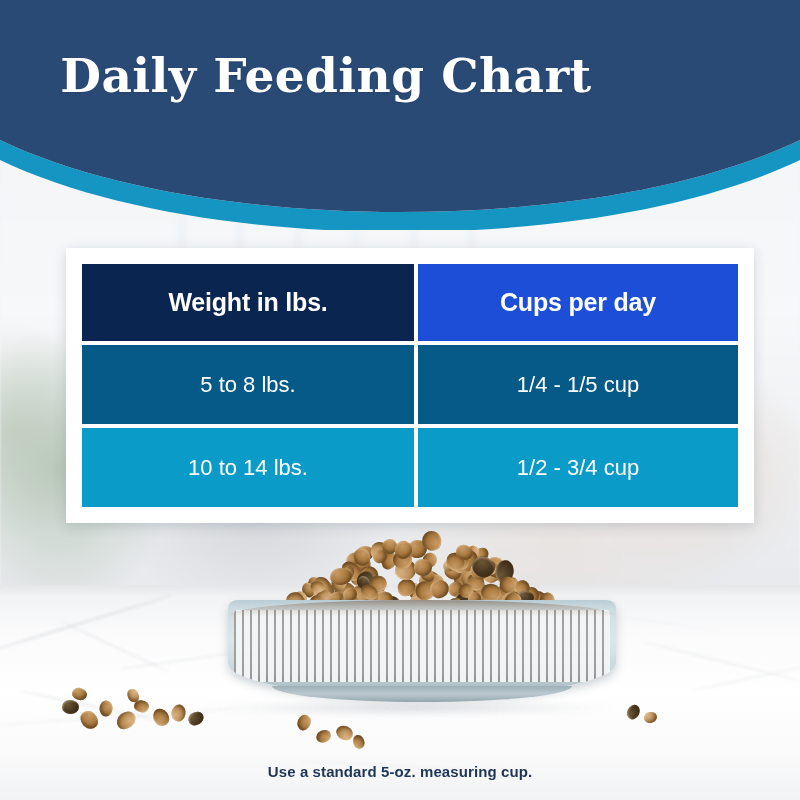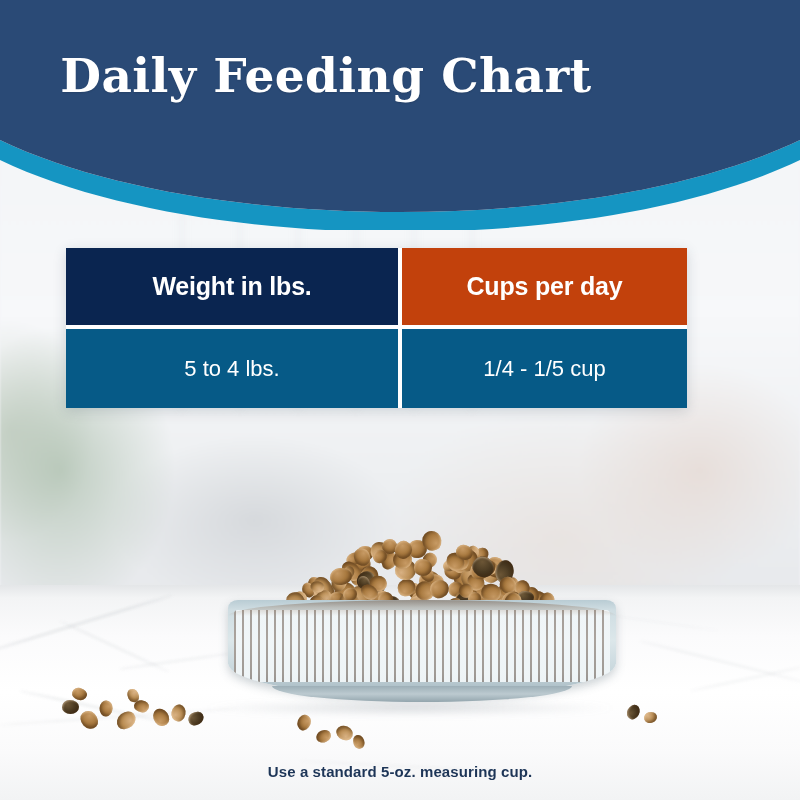--- a/index.html
+++ b/index.html
@@ -197,23 +197,23 @@
     font-size: 47px;
     letter-spacing: 0.4px;
     text-shadow: 0 1px 2px rgba(0,0,0,0.12);
   }
 
   
   .table-card {
     position: absolute;
     left: 66px;
     top: 248px;
-    width: 621px;
+    width: 688px;
     background: #ffffff;
-    padding: 0;
+    padding: 16px;
     box-sizing: border-box;
     box-shadow: 0 3px 12px rgba(40,60,80,0.18);
   }
   .t-row {
     display: flex;
     gap: 4px;
   }
   .t-row + .t-row { margin-top: 4px; }
 
   .t-cell {
@@ -513,25 +513,29 @@
     <path id="accent-curve" d="M0,140 C200,236 600,236 800,140 L800,160 C600,256 200,256 0,160 Z" fill="#1595c2"></path>
     <path id="navy-curve" d="M0,0 L800,0 L800,140 C600,236 200,236 0,140 Z" fill="#2a4a76"></path>
   </svg>
 
   <div class="header-title">Daily Feeding Chart</div>
 
   <div class="table-card" style="background: rgb(255, 255, 255);">
 
     <div class="t-row row-head">
       <div class="t-cell col-left" style="background: rgb(10, 37, 80);">Weight in lbs.</div>
-      <div class="t-cell col-right" style="background: #c2410c;">Cups per day</div>
+      <div class="t-cell col-right" style="background: #1d4ed8;">Cups per day</div>
     </div>
 
     <div class="t-row row-1">
-      <div class="t-cell col-left" style="background: rgb(6, 90, 135);">5 to 4 lbs.</div>
+      <div class="t-cell col-left" style="background: rgb(6, 90, 135);">5 to 8 lbs.</div>
       <div class="t-cell col-right" style="background: rgb(6, 90, 135);">1/4 - 1/5 cup</div>
     </div>
 
+    <div class="t-row row-2">
+      <div class="t-cell col-left" style="background: rgb(11, 155, 201);">10 to 14 lbs.</div>
+      <div class="t-cell col-right" style="background: rgb(11, 155, 201);">1/2 - 3/4 cup</div>
+    </div>
   </div>
 
   <div class="footnote" style="color: rgb(29, 53, 87);">Use a standard 5-oz. measuring cup.</div>
 
 </div>
 
 </body></html>

